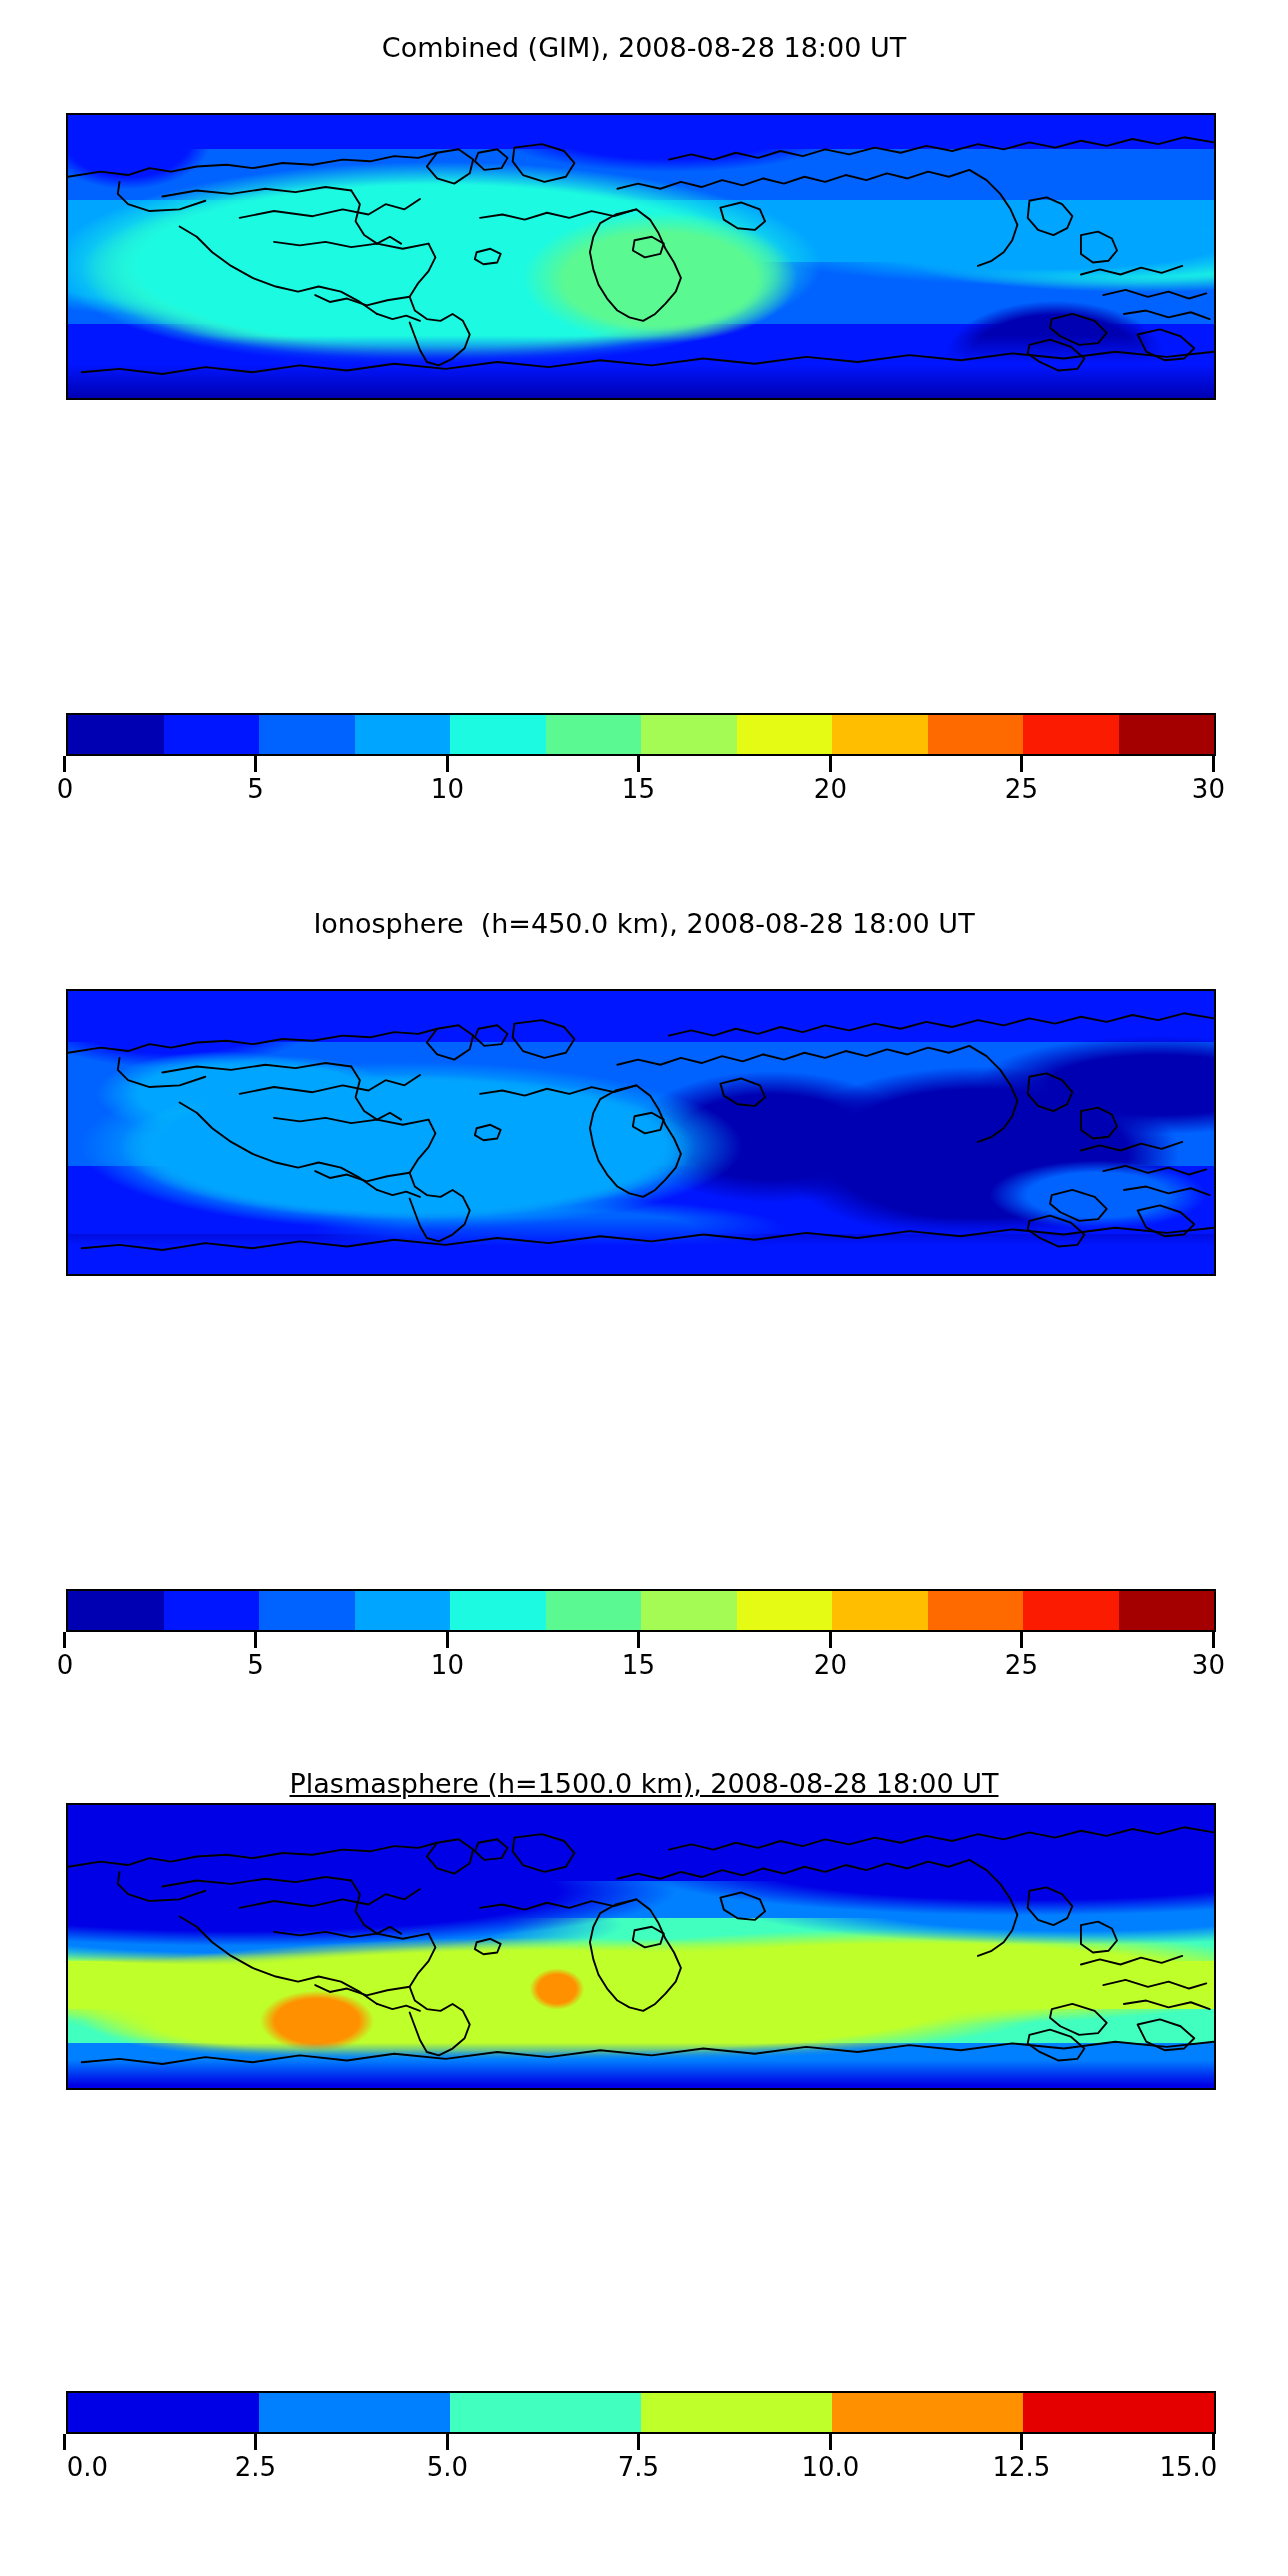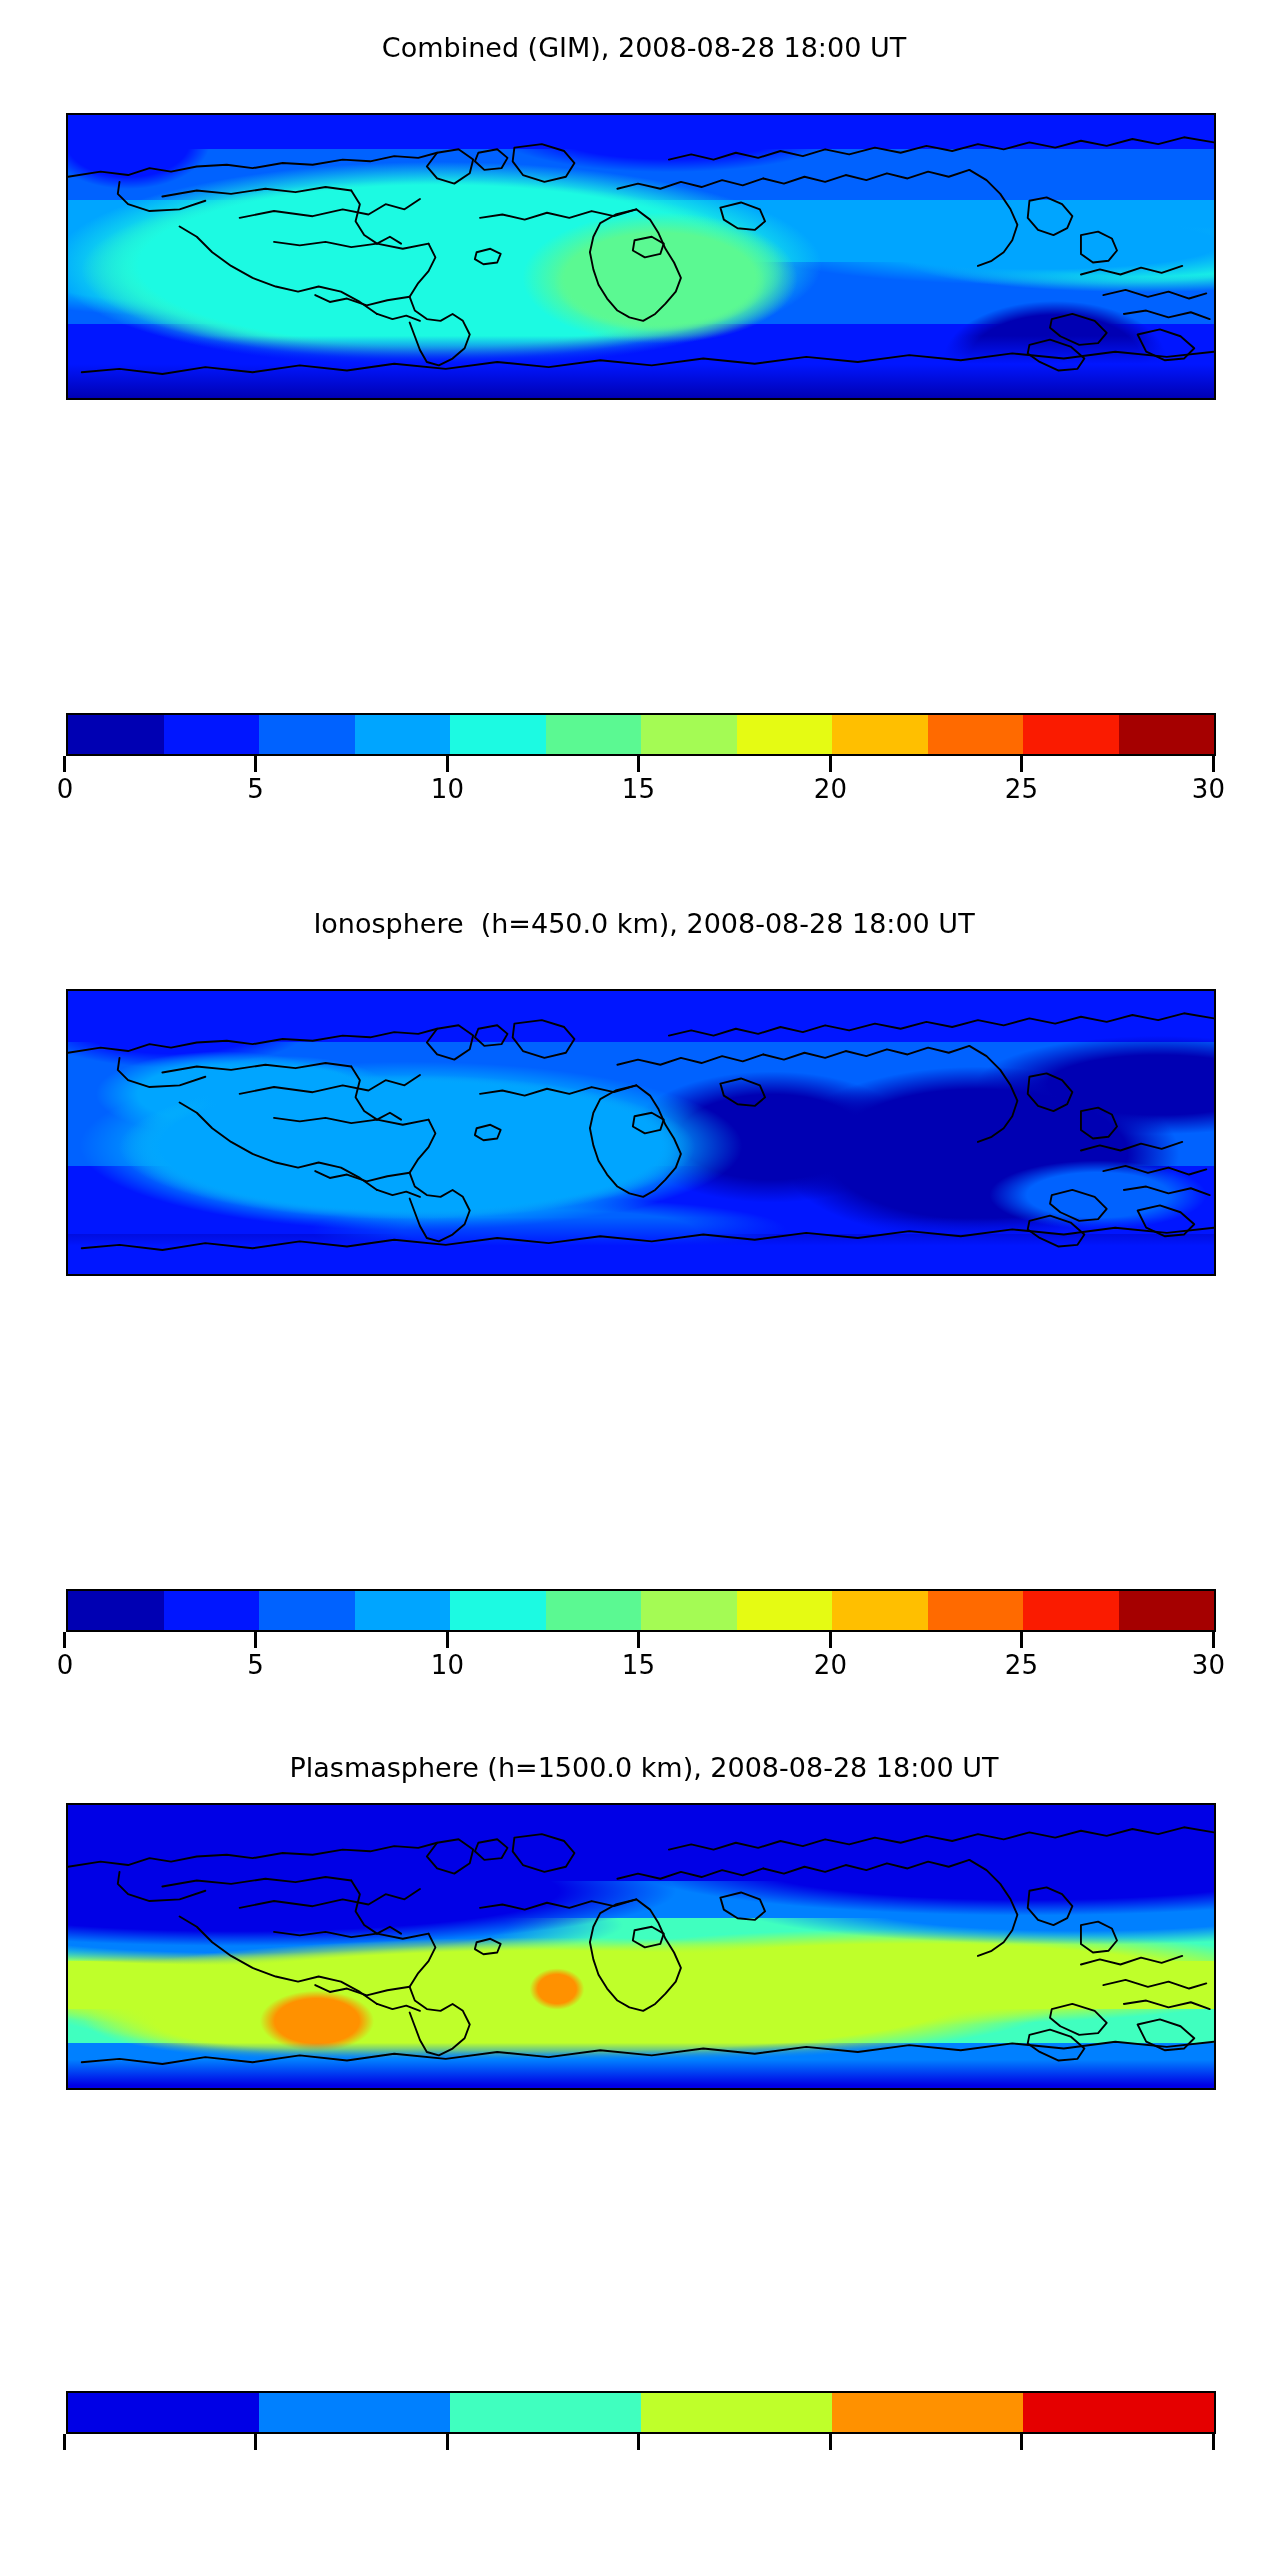--- a/index.html
+++ b/index.html
@@ -271,21 +271,21 @@
         <div class="tlabel" style="left:575px;">15</div>
         <div class="tlabel" style="left:767px;">20</div>
         <div class="tlabel" style="left:958px;">25</div>
         <div class="tlabel" style="left:1145px;">30</div>
       </div>
     </div>
   </div>
 
   <div class="panel" style="top:1743px;height:833px;">
 
-    <div class="panel-title" style="top:8px;">Plasmasphere (h=1500.0 km), 2008-08-28 18:00 UT</div>
+    <div class="panel-title" style="top:24px;text-decoration:underline;">Plasmasphere (h=1500.0 km), 2008-08-28 18:00 UT</div>
 
     <div class="map-axes" style="top:60px;">
       <div class="map-inner">
 
         <div class="layer" style="background:
                linear-gradient(to bottom,
                  #0000E6 0%, #0000E6 27%,
                  #0080FF 27%, #0080FF 40%,
                  #40FFBF 40%, #40FFBF 55%,
                  #BFFF2A 55%, #BFFF2A 72%,
@@ -362,17 +362,26 @@
       </div>
       <div class="cbar-ticks">
         <div class="tick" style="left:0px;"></div>
         <div class="tick" style="left:191px;"></div>
         <div class="tick" style="left:383px;"></div>
         <div class="tick" style="left:574px;"></div>
         <div class="tick" style="left:766px;"></div>
         <div class="tick" style="left:957px;"></div>
         <div class="tick" style="left:1149px;"></div>
       </div>
+      <div class="cbar-labels">
+        <div class="tlabel" style="left:24px;">0.0</div>
+        <div class="tlabel" style="left:192px;">2.5</div>
+        <div class="tlabel" style="left:384px;">5.0</div>
+        <div class="tlabel" style="left:575px;">7.5</div>
+        <div class="tlabel" style="left:767px;">10.0</div>
+        <div class="tlabel" style="left:958px;">12.5</div>
+        <div class="tlabel" style="left:1125px;">15.0</div>
+      </div>
     </div>
   </div>
 
 </div>
 
 
 </body></html>

